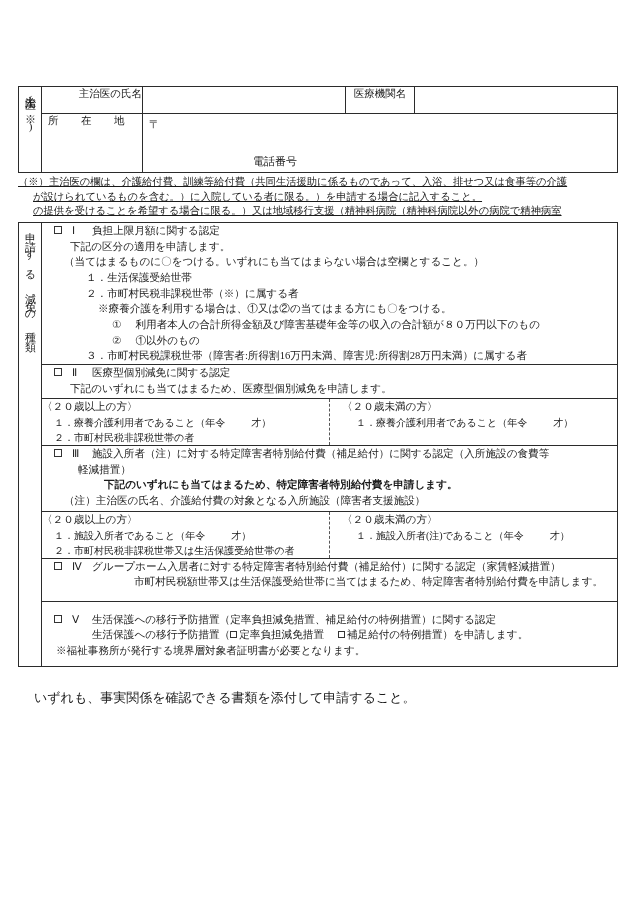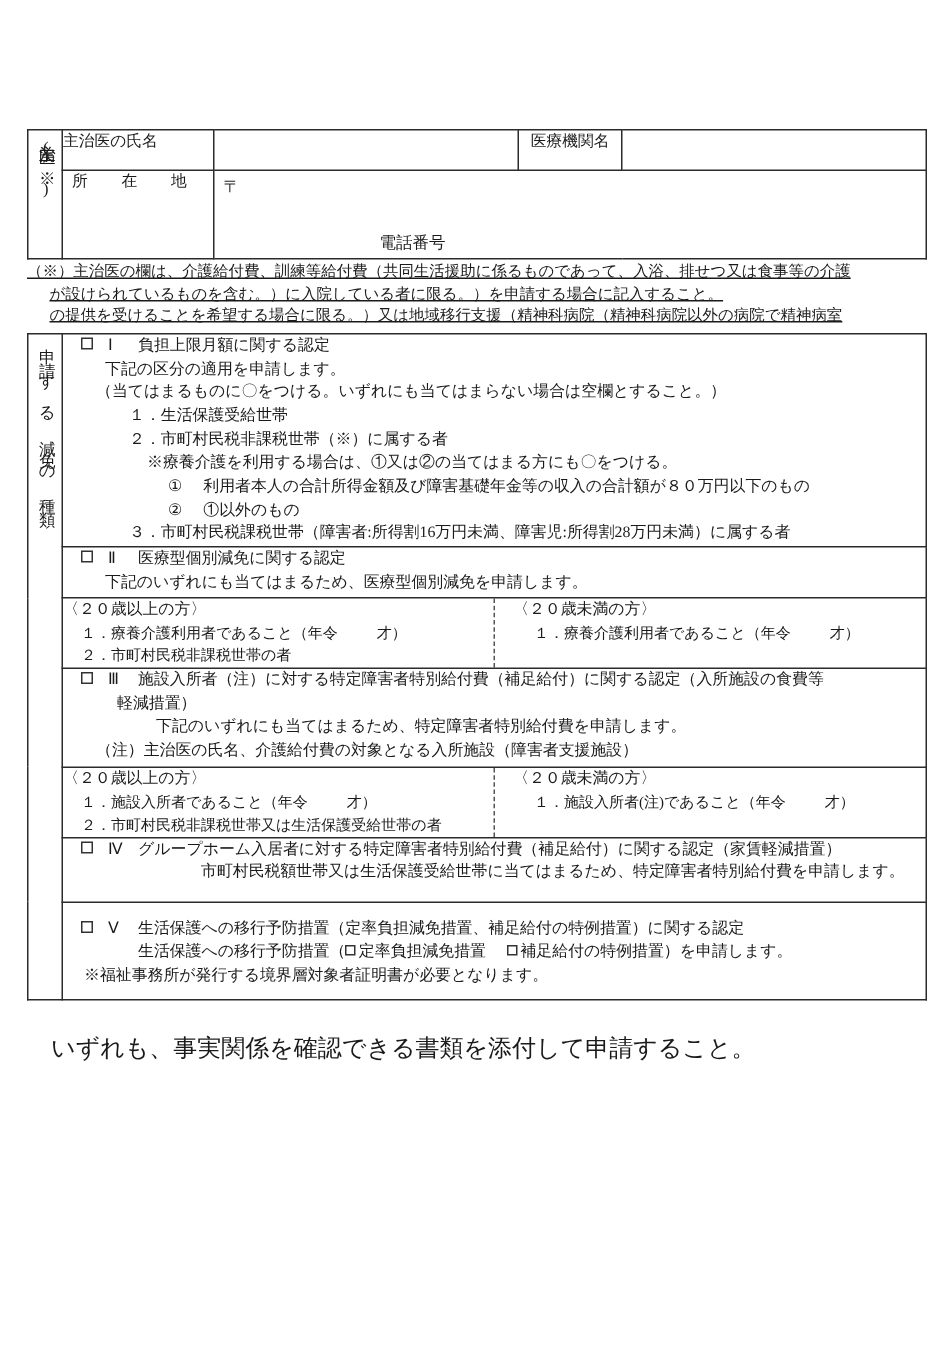--- a/index.html
+++ b/index.html
@@ -46,21 +46,21 @@
     writing-mode: vertical-rl;
     text-orientation: upright;
     letter-spacing: 2px;
     line-height: 1.0;
     font-size: 11px;
     display: inline-block;
   }
   .lbl-name {
     width: 100px;
     height: 26px;
-    text-align: left;
+    text-align: right;
     vertical-align: middle;
     font-size: 11px;
   }
   .lbl-addr {
     width: 100px;
     text-align: left;
     vertical-align: middle;
     font-size: 11px;
     letter-spacing: 6px;
     text-indent: 6px;
@@ -146,21 +146,21 @@
   }
   .i1 { padding-left: 28px; }
   .i2 { padding-left: 56px; }
   .i3 { padding-left: 44px; }
   .i4 { padding-left: 70px; }
   .i5 { padding-left: 22px; }
   .i6 { padding-left: 36px; }
   .i7 { padding-left: 92px; }
   .i8 { padding-left: 50px; }
   .i9 { padding-left: 14px; }
-  .i10 { padding-left: 62px; }
+  .i10 { padding-left: 62px; font-weight: bold; }
   .sp-l { padding-left: 12px; }
 
   
   .agebox { width: 100%; border-collapse: collapse; table-layout: fixed; }
   .agebox td {
     border: none;
     vertical-align: top;
     padding: 3px 2px 4px 8px;
     font-size: 10.3px;
     line-height: 1.5;
@@ -174,21 +174,21 @@
   .age-item-r { padding-left: 14px; font-size: 10px; }
   .gap { display: inline-block; width: 26px; }
   .gap-s { display: inline-block; width: 14px; }
 
   .sub-wrap td { padding: 0; margin-top: 24px; }
 
   
   .footer {
     margin-top: 22px;
     padding-left: 16px;
-    font-size: 16px;
+    font-size: 13px;
   }
 </style>
 </head>
 <body>
 
 <div class="page">
 
   <table class="tbl doctor-tbl">
     <tbody>
         <tr>

